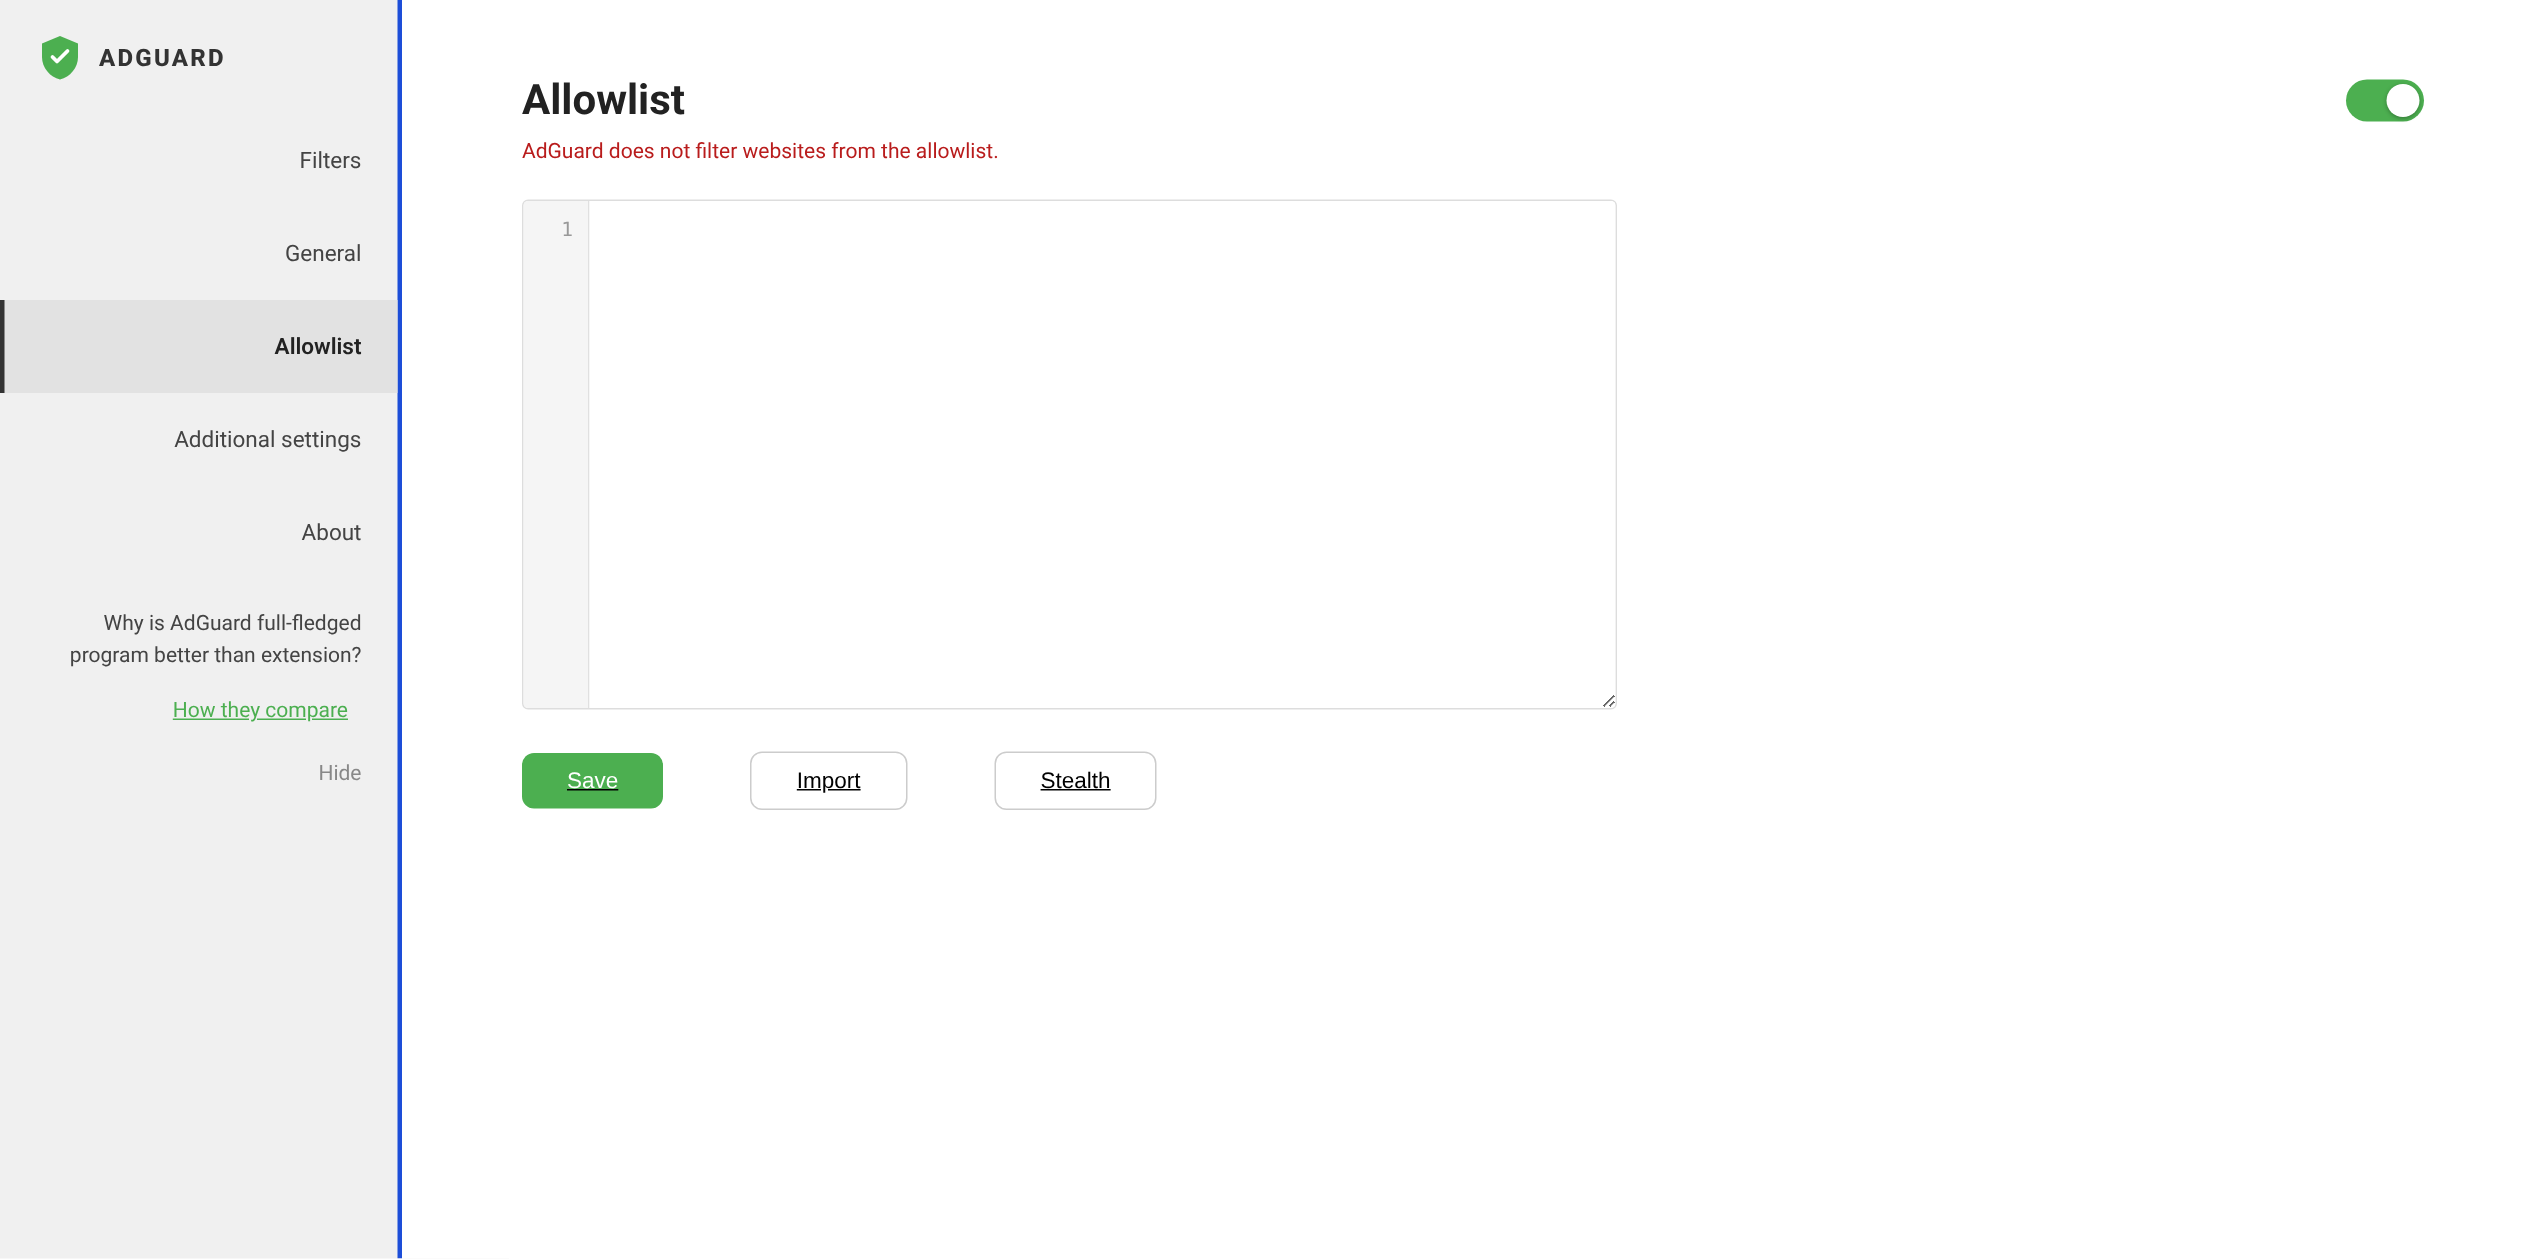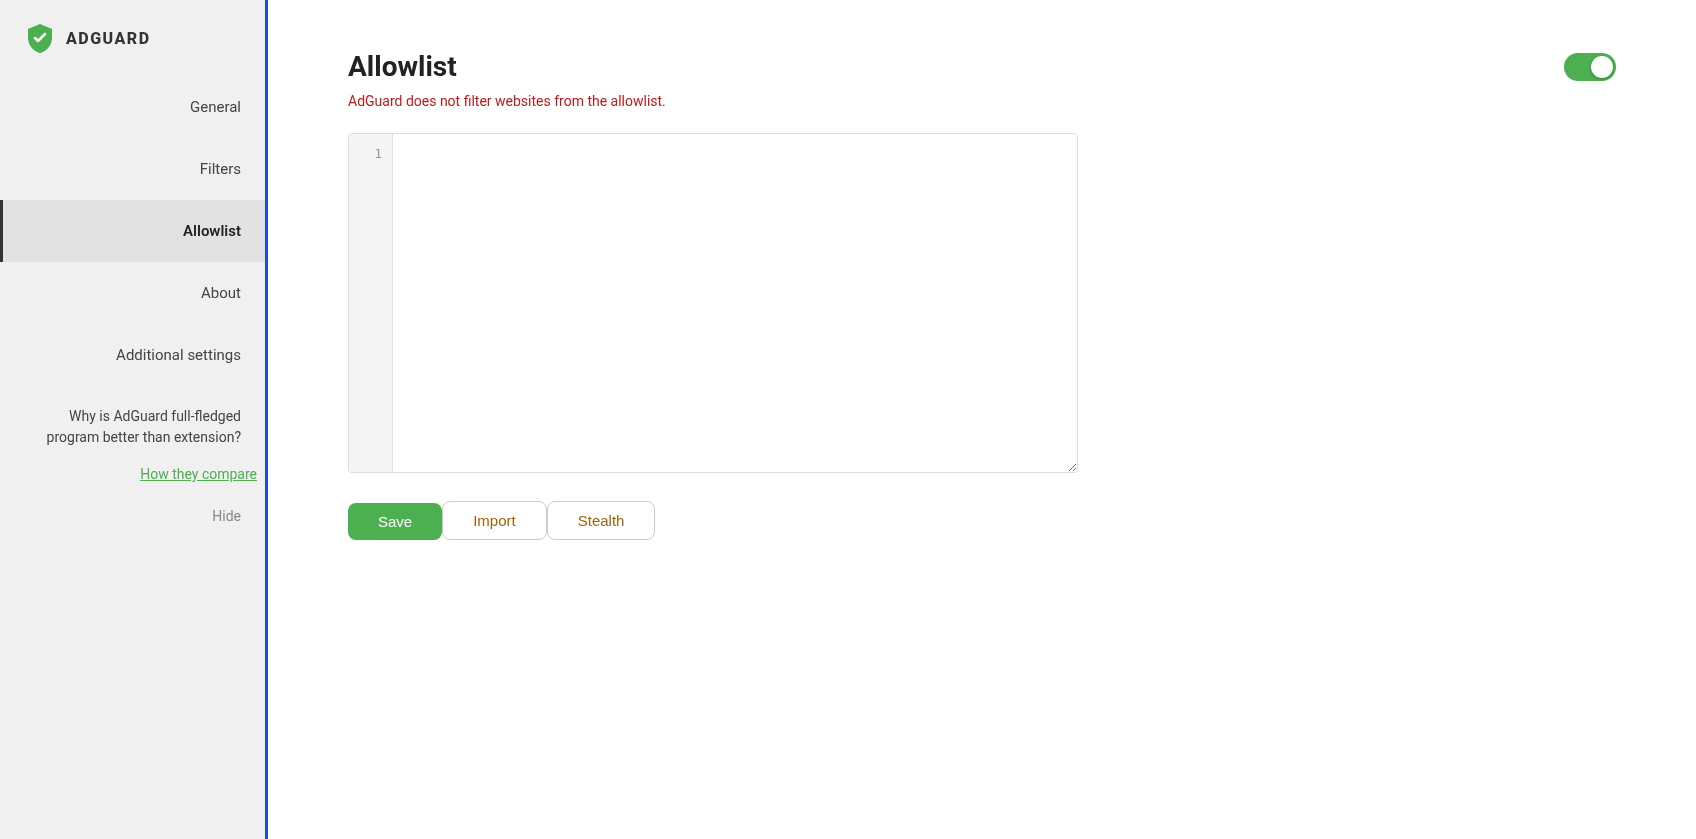--- a/index.html
+++ b/index.html
@@ -71,21 +71,21 @@
     }
 
     .sidebar-promo {
       padding: 20px 24px 10px 24px;
       font-size: 14px;
       color: #444;
       line-height: 1.5;
     }
 
     .sidebar-link {
-      padding: 8px 8px 16px 24px;
+      padding: 8px 33px 16px 24px;
       font-size: 14px;
       color: #4caf50;
       cursor: pointer;
       text-decoration: underline;
     }
 
     .sidebar-hide {
       padding: 10px 24px 20px 24px;
       font-size: 14px;
       color: #888;
@@ -179,63 +179,66 @@
       font-size: 13px;
       font-family: monospace;
       resize: none;
       color: #333;
       line-height: 1.5;
     }
 
     
     .action-buttons {
       display: flex;
-      align-items: flex-end;
+      gap: 14px;
+      align-items: center;
+      text-decoration: underline;
     }
 
     .btn {
       padding: 10px 30px;
       border-radius: 8px;
       font-size: 15px;
       cursor: pointer;
       font-weight: 500;
       border: none;
     }
 
     .btn-primary {
       background: #4caf50;
       color: #fff;
       border: none;
     }
 
     .btn-secondary {
       background: #fff;
-      color: #a16207;
+      color: #000000;
       border: 1.5px solid #ccc;
+      margin-left: 44px;
     }
   </style>
 </head>
 <body>
 
 <nav class="sidebar">
   <div class="logo-area">
 
     <svg class="logo-icon" viewBox="0 0 32 32" fill="none" xmlns="http://www.w3.org/2000/svg">
       <path d="M16 2L4 7v9c0 7 5.3 13.5 12 15 6.7-1.5 12-8 12-15V7L16 2z" fill="#4caf50"></path>
       <path d="M11 16l3 3 7-7" stroke="#fff" stroke-width="2.5" stroke-linecap="round" stroke-linejoin="round"></path>
     </svg>
     <span class="logo-text">ADGUARD</span>
   </div>
 
   <div id="nav-items-container">
+      <div class="nav-item">Filters</div>
       <div class="nav-item">General</div>
-      <div class="nav-item">Filters</div>
       <div class="nav-item active">Allowlist</div>
+      <div class="nav-item">Additional settings</div>
       <div class="nav-item">About</div>
-      <div class="nav-item">Additional settings</div>
     </div>
 
   <div class="sidebar-promo">Why is AdGuard full-fledged program better than extension?</div>
   <div class="sidebar-link">How they compare</div>
   <div class="sidebar-hide">Hide</div>
 </nav>
 
 <main class="main">
   <div class="page-header">
     <h1 class="page-title">Allowlist</h1>

